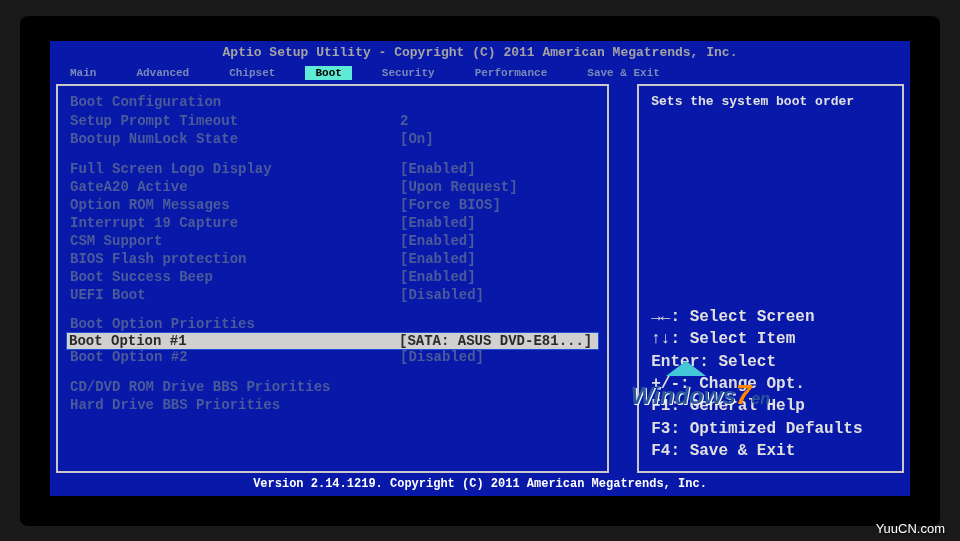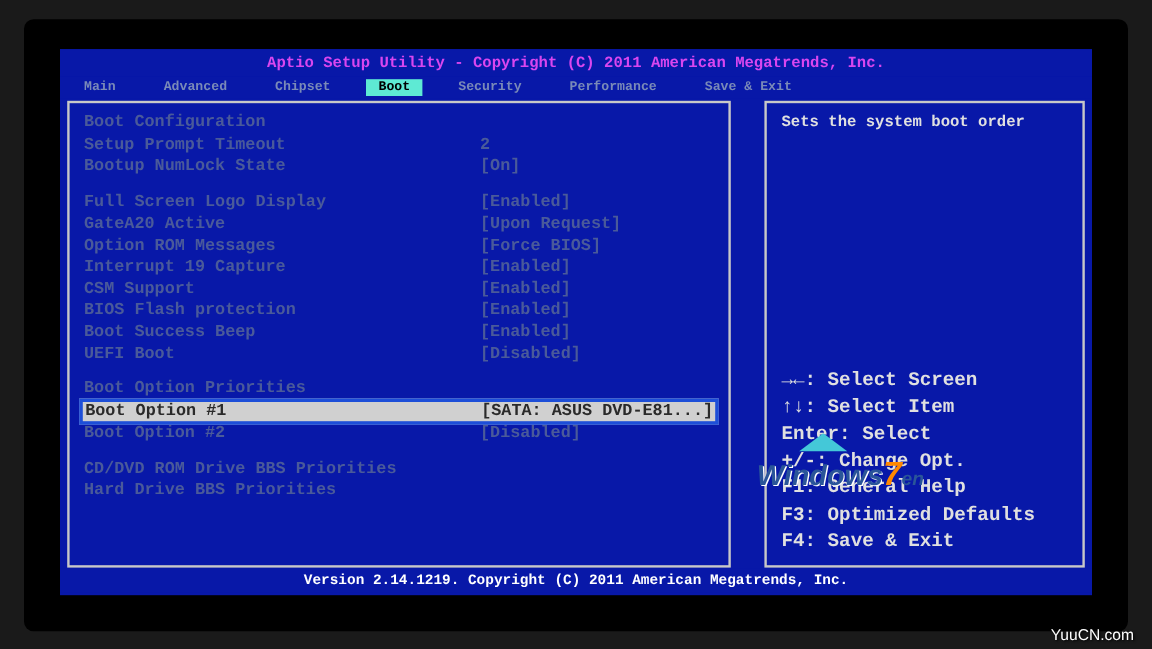--- a/index.html
+++ b/index.html
@@ -26,21 +26,21 @@
     .screen {
       background: #0818a8;
       width: 100%;
       height: 100%;
       color: #ffffff;
       position: relative;
       font-weight: bold;
     }
     .title-bar {
       background: #0818a8;
-      color: #d946ef;
+      color: #a3a3a3;
       text-align: center;
       padding: 4px 0;
       font-size: 13px;
     }
     .menu-bar {
       background: #0818a8;
       padding: 2px 10px;
       display: flex;
       gap: 20px;
       font-size: 11px;
@@ -85,21 +85,21 @@
     }
     .config-label {
       width: 330px;
       flex-shrink: 0;
     }
     .config-value {
       color: #4a5a9a;
     }
     .highlighted-row {
       position: relative;
-      border: 3px solid #1d4ed8;
+      border: 1px solid #1d4ed8;
       margin: -2px -4px;
       padding: 0 2px;
       background: #d0d0d0;
     }
     .highlighted-row .config-label,
     .highlighted-row .config-value {
       color: #2a2a2a;
     }
     .help-text {
       color: #e0e0e0;

